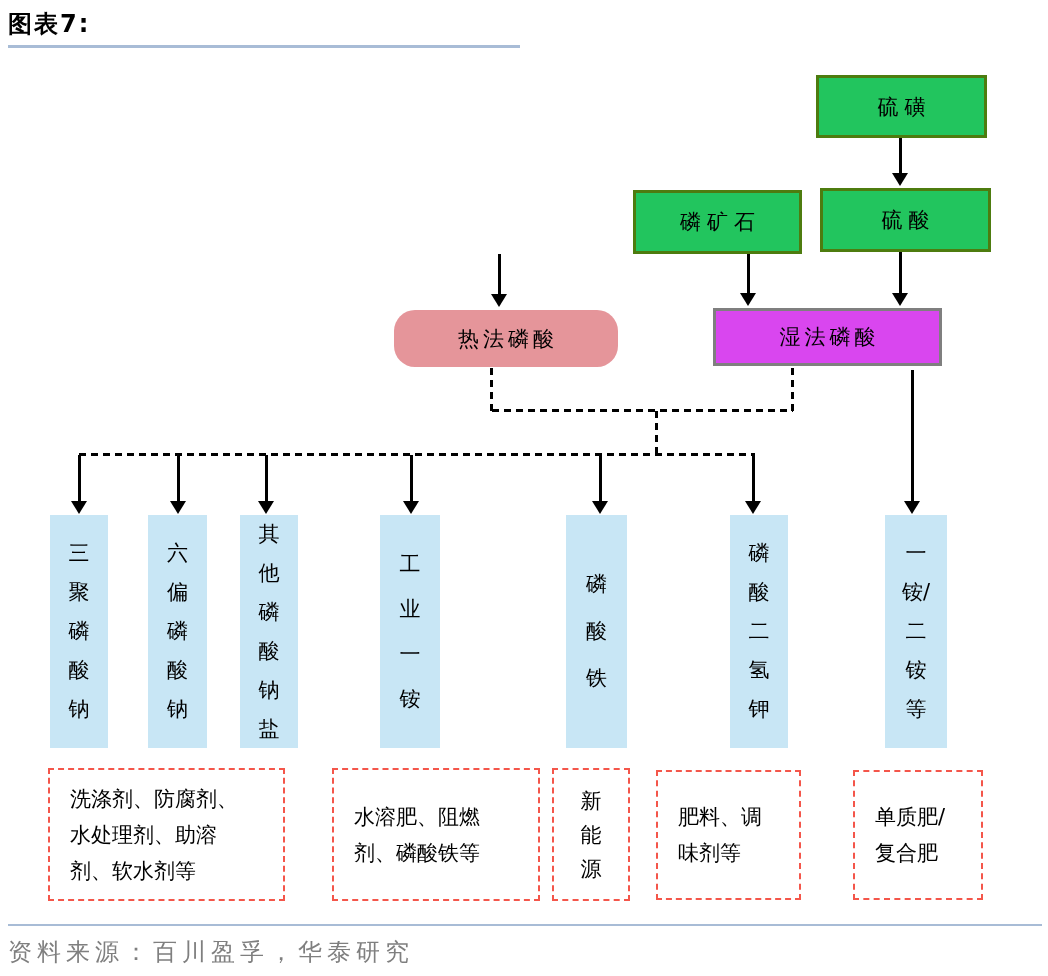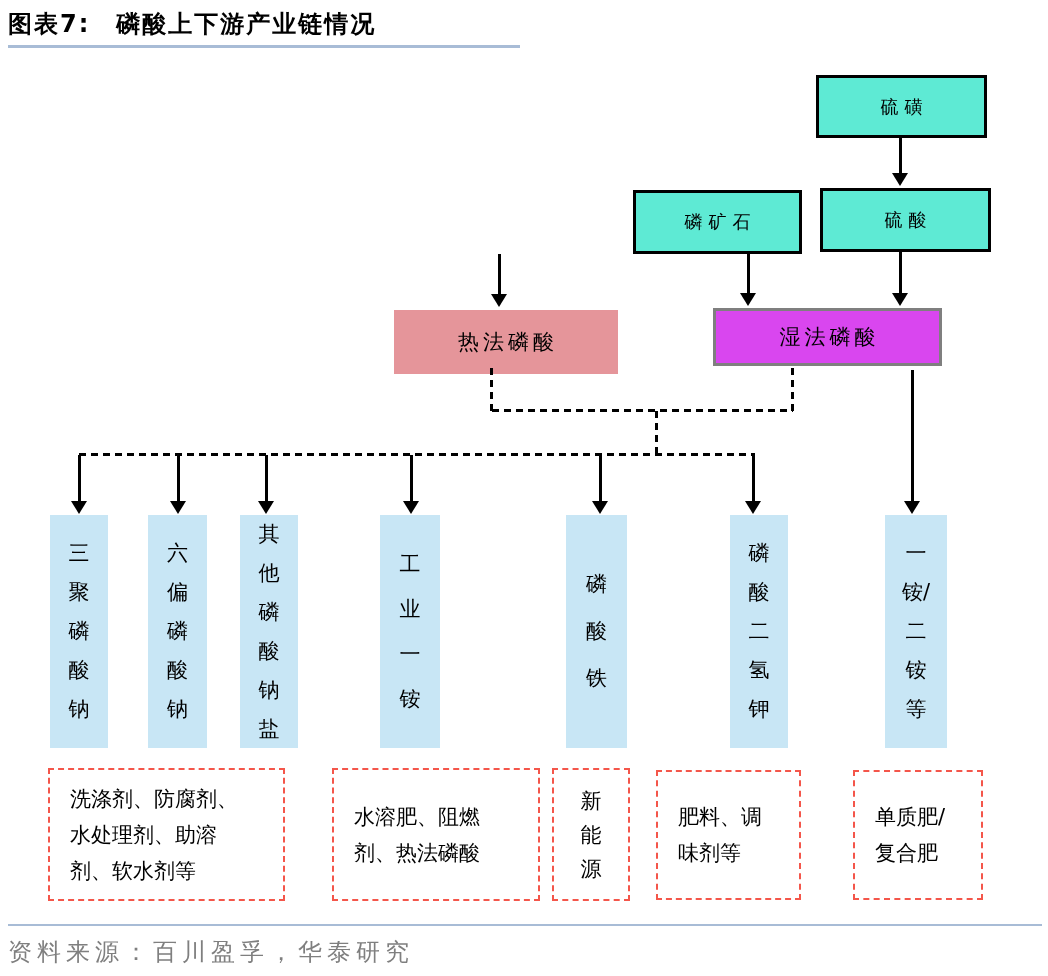--- a/index.html
+++ b/index.html
@@ -18,24 +18,24 @@
     display: flex; align-items: baseline; gap: 26px;
     font-size: 24px; font-weight: bold; letter-spacing: 2px;
   }
   .title-rule {
     position: absolute; left: 8px; top: 45px;
     width: 512px; height: 3px; background: #a8bcd6;
   }
   
   .node {
     position: absolute;
-    border: 3px solid #000000;
-    background: #5eead4;
+    border: 3px solid #4d7c0f;
+    background: #22c55e;
     display: flex; align-items: center; justify-content: center;
-    font-size: 18px; letter-spacing: 6px; text-indent: 6px;
+    font-size: 21px; letter-spacing: 6px; text-indent: 6px;
   }
   .process {
     position: absolute;
     display: flex; align-items: center; justify-content: center;
     font-size: 21px; letter-spacing: 4px; text-indent: 4px;
   }
   .process.thermal { background: #e5959a; }
   .process.wet { background: #d946ef; border: 3px solid #7f7f7f; }
   .product {
     position: absolute; top: 515px; height: 233px;
@@ -85,29 +85,28 @@
     font-size: 24px; letter-spacing: 5px; color: #7f7f7f;
   }
 </style>
 </head>
 <body>
 
 <div class="page">
 
   <div class="title-row">
     <span>图表7:</span>
-    <span>磷酸上下游产业链情况</span>
   </div>
   <div class="title-rule"></div>
 
   <div class="node" style="left:816px; top:75px; width:171px; height:63px;">硫磺</div>
   <div class="node" style="left:820px; top:188px; width:171px; height:64px;">硫酸</div>
   <div class="node" style="left:633px; top:190px; width:169px; height:64px;">磷矿石</div>
 
-  <div class="process thermal" style="left:394px; top:310px; width:224px; height:64px;">热法磷酸</div>
+  <div class="process thermal" style="left:394px; top:310px; width:224px; height:57px;border-radius:21px;">热法磷酸</div>
   <div class="process wet" style="left:713px; top:308px; width:229px; height:58px;">湿法磷酸</div>
 
   <div class="arrow" style="left:892px; top:138px; height:48px;">
     <div class="shaft"></div>
     <div class="head"></div>
   </div>
   <div class="arrow" style="left:491px; top:254px; height:53px;">
     <div class="shaft"></div>
     <div class="head"></div>
   </div>
@@ -186,21 +185,21 @@
   <div class="product" style="left:885px; width:62px;">一
 铵/
 二
 铵
 等</div>
 
   <div class="app" style="left:48px; top:768px; width:237px; height:133px;">洗涤剂、防腐剂、
 水处理剂、助溶
 剂、软水剂等</div>
   <div class="app" style="left:332px; top:768px; width:208px; height:133px;">水溶肥、阻燃
-剂、热法磷酸</div>
+剂、磷酸铁等</div>
   <div class="app centered" style="left:552px; top:768px; width:78px; height:133px; line-height:34px;">新
 能
 源</div>
   <div class="app" style="left:656px; top:770px; width:145px; height:130px;">肥料、调
 味剂等</div>
   <div class="app" style="left:853px; top:770px; width:130px; height:130px;">单质肥/
 复合肥</div>
 
   <div class="footer-rule"></div>
   <div class="source">资料来源：百川盈孚，华泰研究</div>

